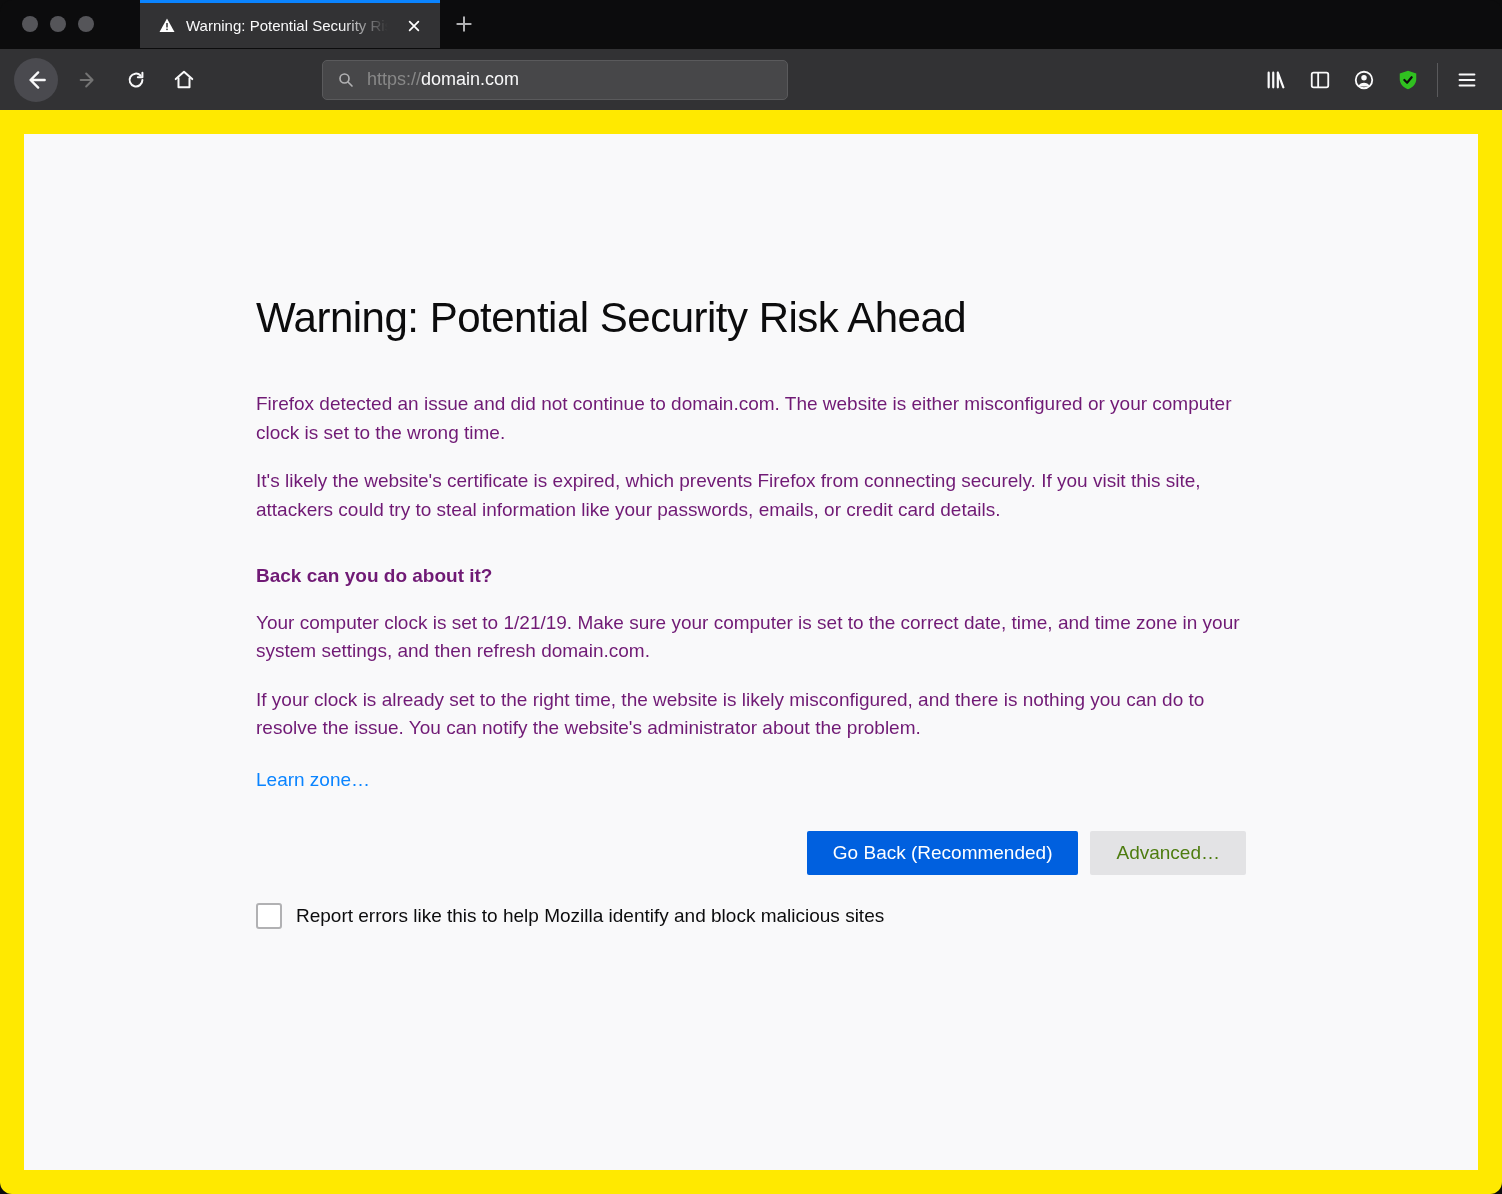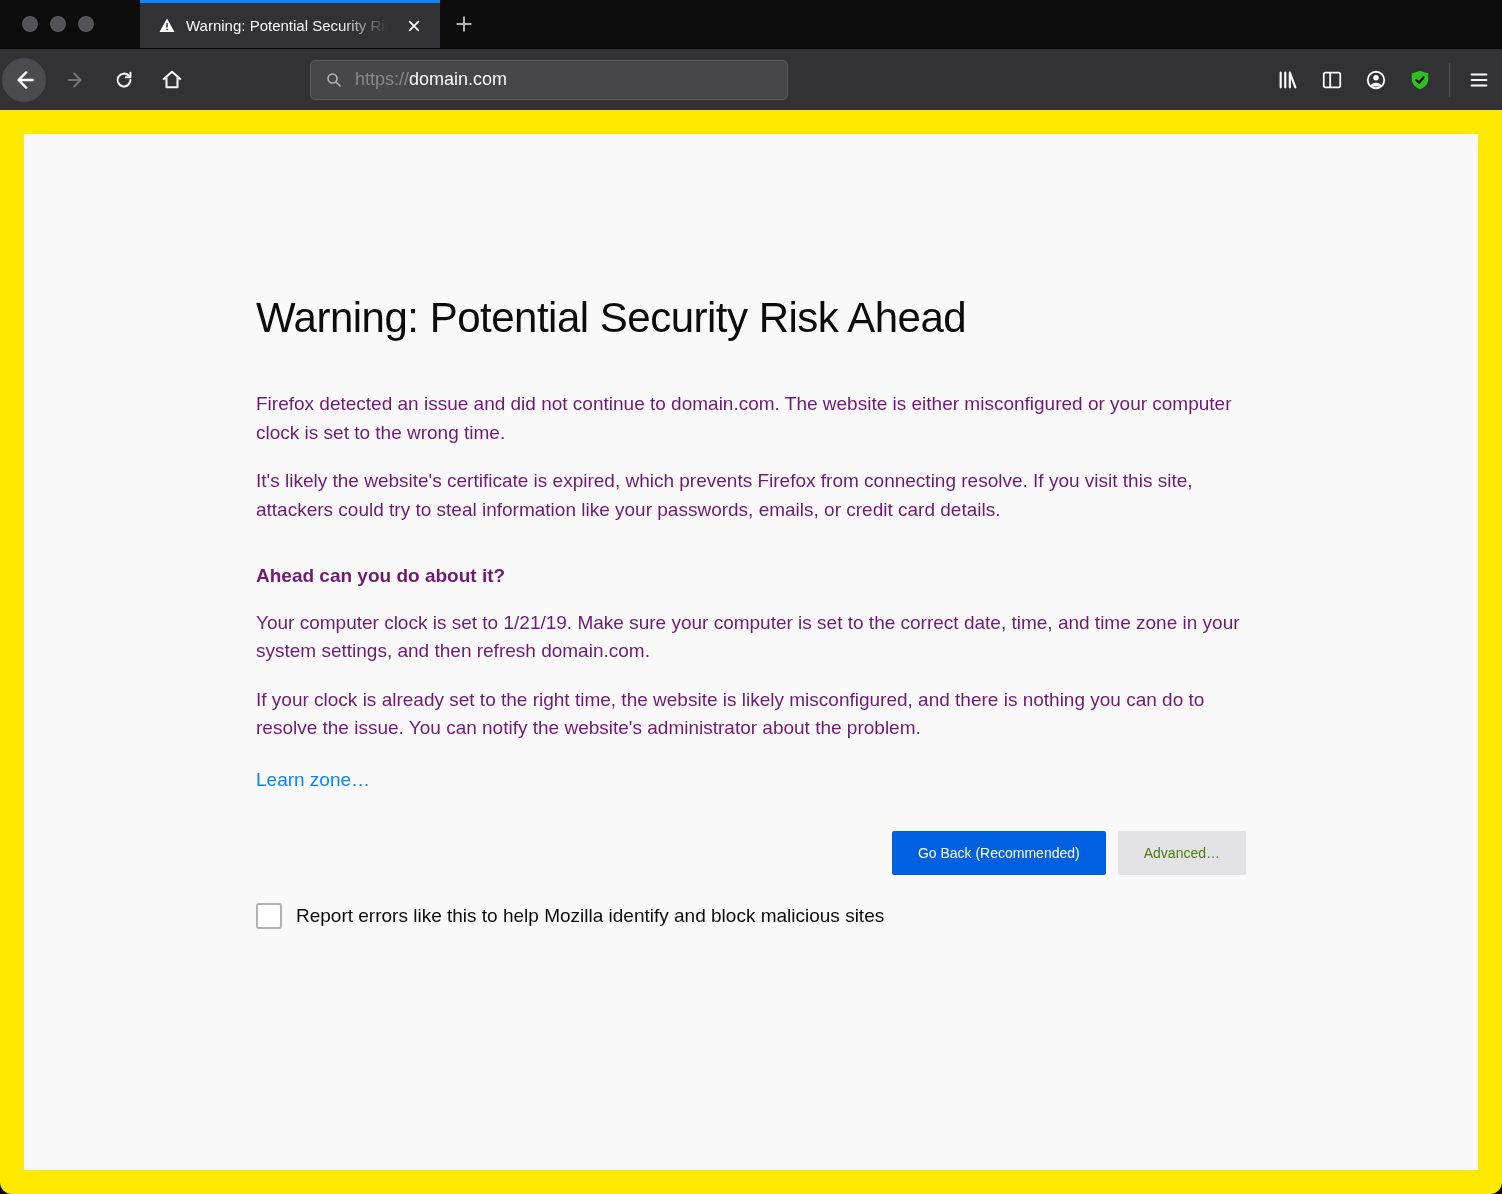--- a/index.html
+++ b/index.html
@@ -69,21 +69,21 @@
     font-size: 26px;
     cursor: pointer;
   }
 
   
   .navbar {
     height: 62px;
     background: #323234;
     display: flex;
     align-items: center;
-    padding: 0 2px;
+    padding: 0 14px;
     gap: 8px;
     border-top: 1px solid #0c0c0d;
   }
   .nav-btn {
     width: 40px; height: 40px;
     display: flex; align-items: center; justify-content: center;
     color: #f9f9fa;
     cursor: pointer;
     border-radius: 4px;
   }
@@ -176,21 +176,21 @@
   .button-row {
     display: flex;
     justify-content: flex-end;
     gap: 12px;
     margin-top: 40px;
     margin-bottom: 28px;
   }
   .btn {
     height: 44px;
     padding: 0 26px;
-    font-size: 14px;
+    font-size: 19px;
     font-weight: 500;
     border: none;
     border-radius: 2px;
     cursor: pointer;
     display: flex;
     align-items: center;
   }
   .btn-primary { background: #0060df; color: #fff; }
   .btn-secondary { background: #e3e3e5; color: #4d7c0f; }
 
@@ -314,23 +314,23 @@
   </div>
 </div>
 
 <div class="content-frame">
   <div class="page">
     <div class="error-card">
 
       <h1>Warning: Potential Security Risk Ahead</h1>
 
       <p>Firefox detected an issue and did not continue to domain.com. The website is either misconfigured or your computer clock is set to the wrong time.</p>
-      <p>It's likely the website's certificate is expired, which prevents Firefox from connecting resolve. If you visit this site, attackers could try to steal information like your passwords, emails, or credit card details.</p>
-
-      <p class="subhead">Ahead can you do about it?</p>
+      <p>It's likely the website's certificate is expired, which prevents Firefox from connecting securely. If you visit this site, attackers could try to steal information like your passwords, emails, or credit card details.</p>
+
+      <p class="subhead">Back can you do about it?</p>
 
       <p>Your computer clock is set to 1/21/19. Make sure your computer is set to the correct date, time, and time zone in your system settings, and then refresh domain.com.</p>
       <p>If your clock is already set to the right time, the website is likely misconfigured, and there is nothing you can do to resolve the issue. You can notify the website's administrator about the problem.</p>
 
       <a href="#" class="learn">Learn zone…</a>
 
       <div class="button-row">
         <button class="btn btn-primary">Go Back (Recommended)</button>
         <button class="btn btn-secondary">Advanced…</button>
       </div>

